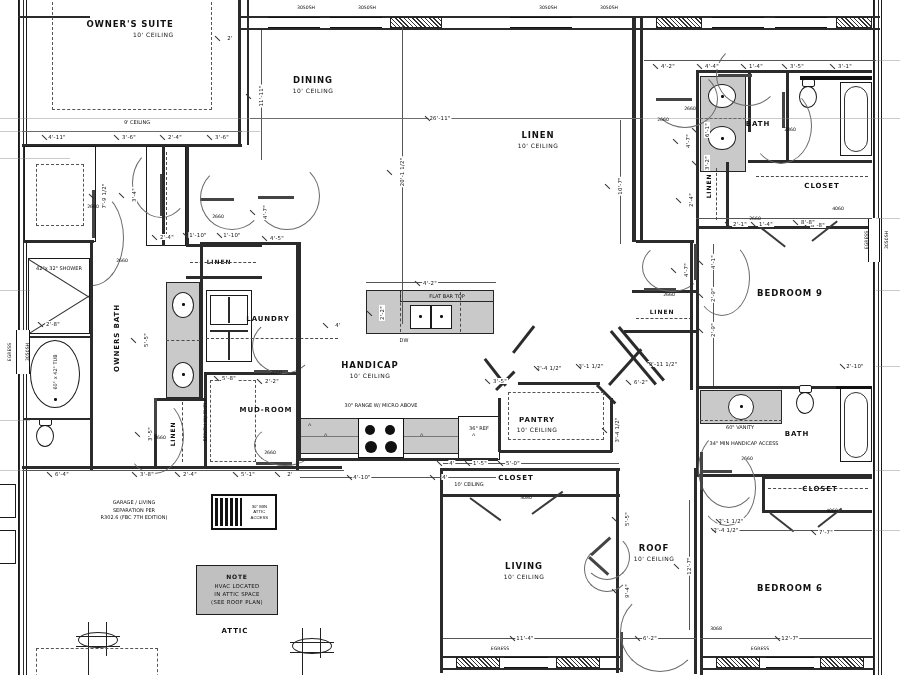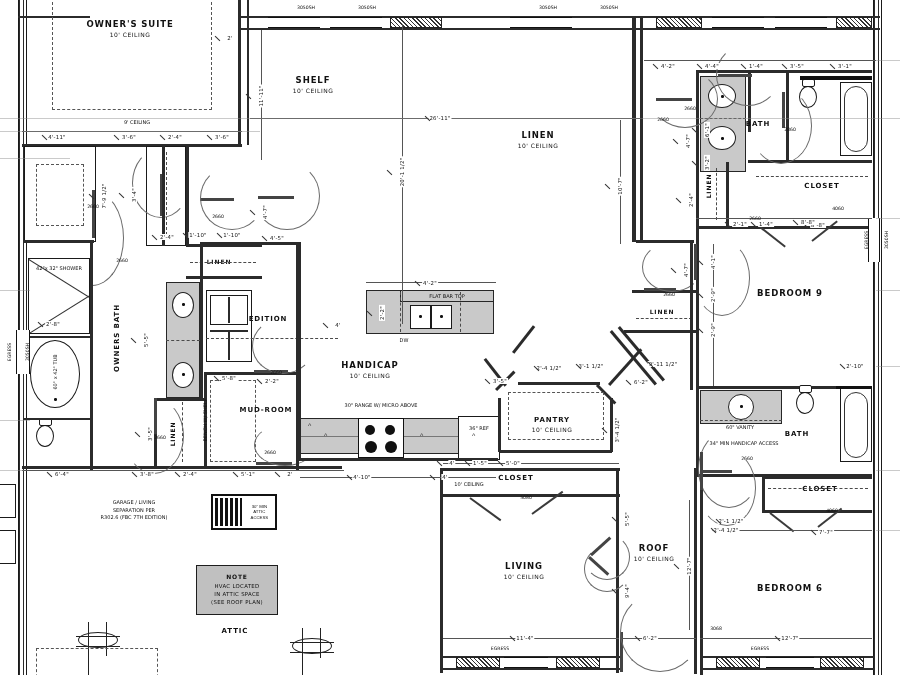--- a/index.html
+++ b/index.html
@@ -181,21 +181,21 @@
      <div class="nm">LINEN</div>
   </div>
   <div class="dash-h" style="left:190px;top:262px;width:66px;"></div>
 
   <div class="wall" style="left:206px;top:290px;width:46px;height:72px;"></div>
   <div class="wall" style="left:210px;top:295px;width:38px;height:30px;"></div>
   <div class="thin" style="left:228px;top:297px;width:1.5px;height:26px;"></div>
   <div class="thin" style="left:210px;top:330px;width:38px;height:2px;"></div>
   <div class="thin" style="left:228px;top:332px;width:1.5px;height:28px;"></div>
   <div class="rlabel small" style="left:268px;top:319px;">
-     <div class="nm">EDITION</div>
+     <div class="nm">LAUNDRY</div>
   </div>
   <div class="dash-h" style="left:206px;top:338px;width:132px;"></div>
 
   <div class="wall solid" style="left:206px;top:372px;width:92px;height:3px;"></div>
   <div class="wall solid" style="left:204px;top:372px;width:3px;height:96px;"></div>
   <div class="dashbox" style="left:210px;top:380px;width:46px;height:82px;"></div>
   <div class="rlabel small" style="left:266px;top:410px;">
      <div class="nm">MUD-ROOM</div>
   </div>
   <div class="note-t v" style="left:205px;top:420px;">
@@ -230,28 +230,28 @@
   <div class="door" style="left:200px;top:198px;width:36px;height:34px;">
     <div class="leaf" style="left:0;top:0;width:34px;height:3px;"></div>
     <div class="arc" style="left:0;top:-32px;width:64px;height:64px;border-color:transparent transparent #6a6a6a #6a6a6a;"></div>
   </div>
   <div class="door" style="left:256px;top:196px;width:40px;height:36px;">
     <div class="leaf" style="left:2px;top:0;width:36px;height:3px;"></div>
     <div class="arc" style="left:-2px;top:-34px;width:66px;height:68px;border-color:transparent #6a6a6a #6a6a6a transparent;"></div>
   </div>
 
   <div class="rlabel" style="left:313px;top:84px;">
-     <div class="nm">SHELF</div>
+     <div class="nm">DINING</div>
      <div class="sub">10' CEILING</div>
   </div>
   <div class="rlabel" style="left:538px;top:139px;">
      <div class="nm">LINEN</div>
      <div class="sub">10' CEILING</div>
   </div>
-  <div class="rlabel" style="left:130px;top:28px;">
+  <div class="rlabel" style="left:130px;top:28px;text-align:right;">
      <div class="nm">OWNER'S SUITE</div>
      <div class="sub">10' CEILING</div>
   </div>
   <div class="note-t" style="left:137px;top:122px;">
      <span>9' CEILING</span>
   </div>
 
   <div class="wall solid" style="left:632px;top:16px;width:4px;height:226px;"></div>
   <div class="wall solid" style="left:640px;top:16px;width:3px;height:226px;"></div>
   <div class="thin" style="left:636px;top:240px;width:58px;height:3px;"></div>
@@ -408,21 +408,21 @@
 
   <div class="wall solid" style="left:298px;top:458px;width:200px;height:3px;"></div>
   <div class="wall solid" style="left:298px;top:242px;width:3px;height:218px;"></div>
 
   <div class="wall solid" style="left:518px;top:382px;width:82px;height:3px;"></div>
   <div class="wall solid" style="left:500px;top:450px;width:112px;height:3px;"></div>
   <div class="wall solid" style="left:610px;top:398px;width:3px;height:54px;"></div>
   <div class="wall solid" style="left:498px;top:398px;width:3px;height:54px;"></div>
   <div class="thin" style="left:495px;top:389px;width:26px;height:2.5px;transform:rotate(-45deg);transform-origin:0 0;"></div>
   <div class="thin" style="left:598px;top:384px;width:26px;height:2.5px;transform:rotate(45deg);transform-origin:0 0;"></div>
-  <div class="rlabel small" style="left:552px;top:424px;">
+  <div class="rlabel small" style="left:537px;top:424px;">
      <div class="nm">PANTRY</div>
      <div class="sub">10' CEILING</div>
   </div>
   <div class="dashbox" style="left:508px;top:392px;width:96px;height:48px;"></div>
 
   <div class="thin" style="left:486px;top:358px;width:34px;height:2.5px;transform:rotate(52deg);transform-origin:0 0;"></div>
   <div class="thin" style="left:512px;top:352px;width:34px;height:2.5px;transform:rotate(-52deg);transform-origin:0 0;"></div>
   <div class="thin" style="left:612px;top:330px;width:70px;height:2.5px;transform:rotate(50deg);transform-origin:0 0;"></div>
   <div class="thin" style="left:620px;top:326px;width:70px;height:2.5px;transform:rotate(50deg);transform-origin:0 0;"></div>
   <div class="thin" style="left:608px;top:384px;width:48px;height:2.5px;transform:rotate(-48deg);transform-origin:0 0;"></div>

